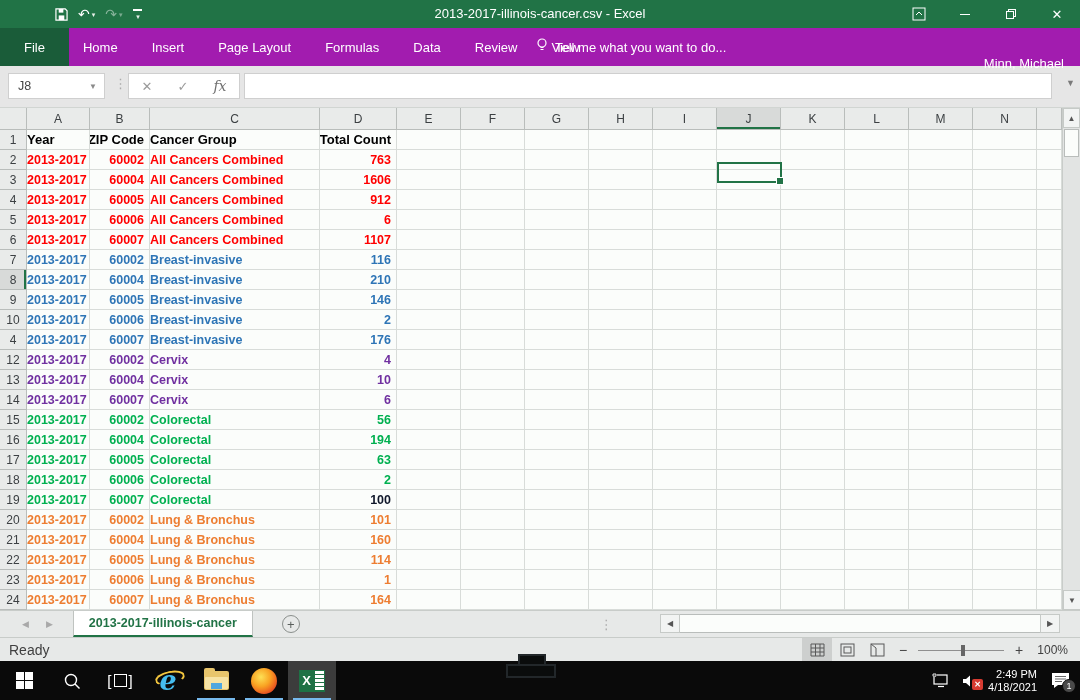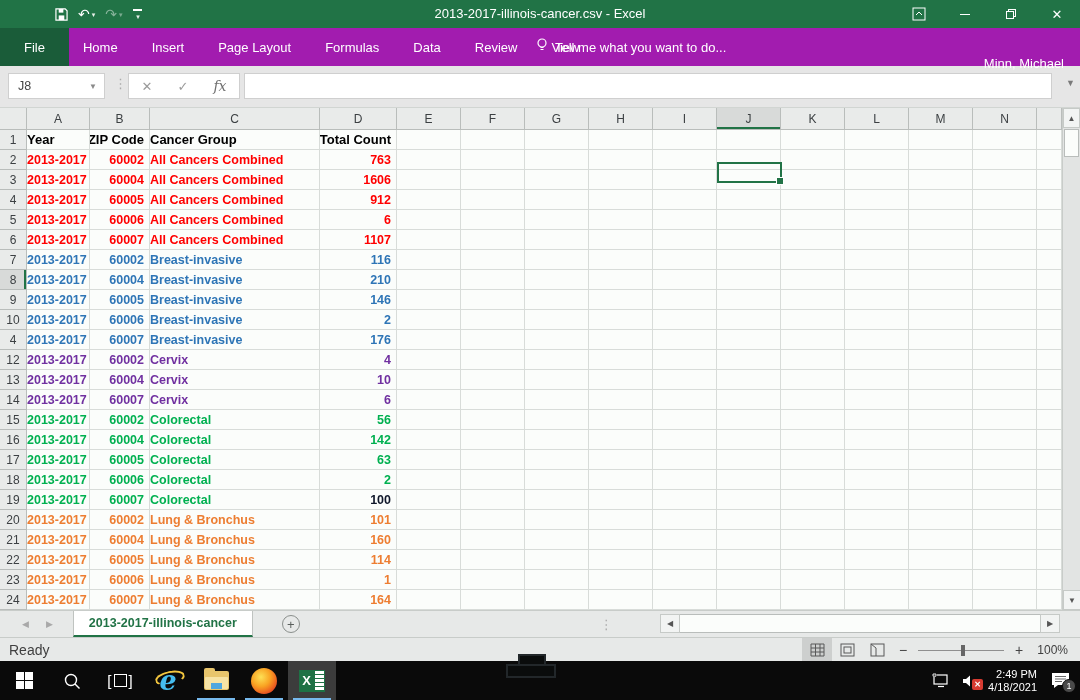--- a/index.html
+++ b/index.html
@@ -485,21 +485,21 @@
       <div class="c"></div>
       <div class="c"></div>
       <div class="c"></div>
       <div class="c"></div>
       <div class="c"></div>
       <div class="c"></div>
       <div class="hc">16</div>
       <div class="c al" style="color: rgb(0, 176, 80);">2013-2017</div>
       <div class="c ar" style="color: rgb(0, 176, 80);">60004</div>
       <div class="c al" style="color: rgb(0, 176, 80);">Colorectal</div>
-      <div class="c ar" style="color: rgb(0, 176, 80);">142</div>
+      <div class="c ar" style="color: rgb(0, 176, 80);">194</div>
       <div class="c"></div>
       <div class="c"></div>
       <div class="c"></div>
       <div class="c"></div>
       <div class="c"></div>
       <div class="c"></div>
       <div class="c"></div>
       <div class="c"></div>
       <div class="c"></div>
       <div class="c"></div>

